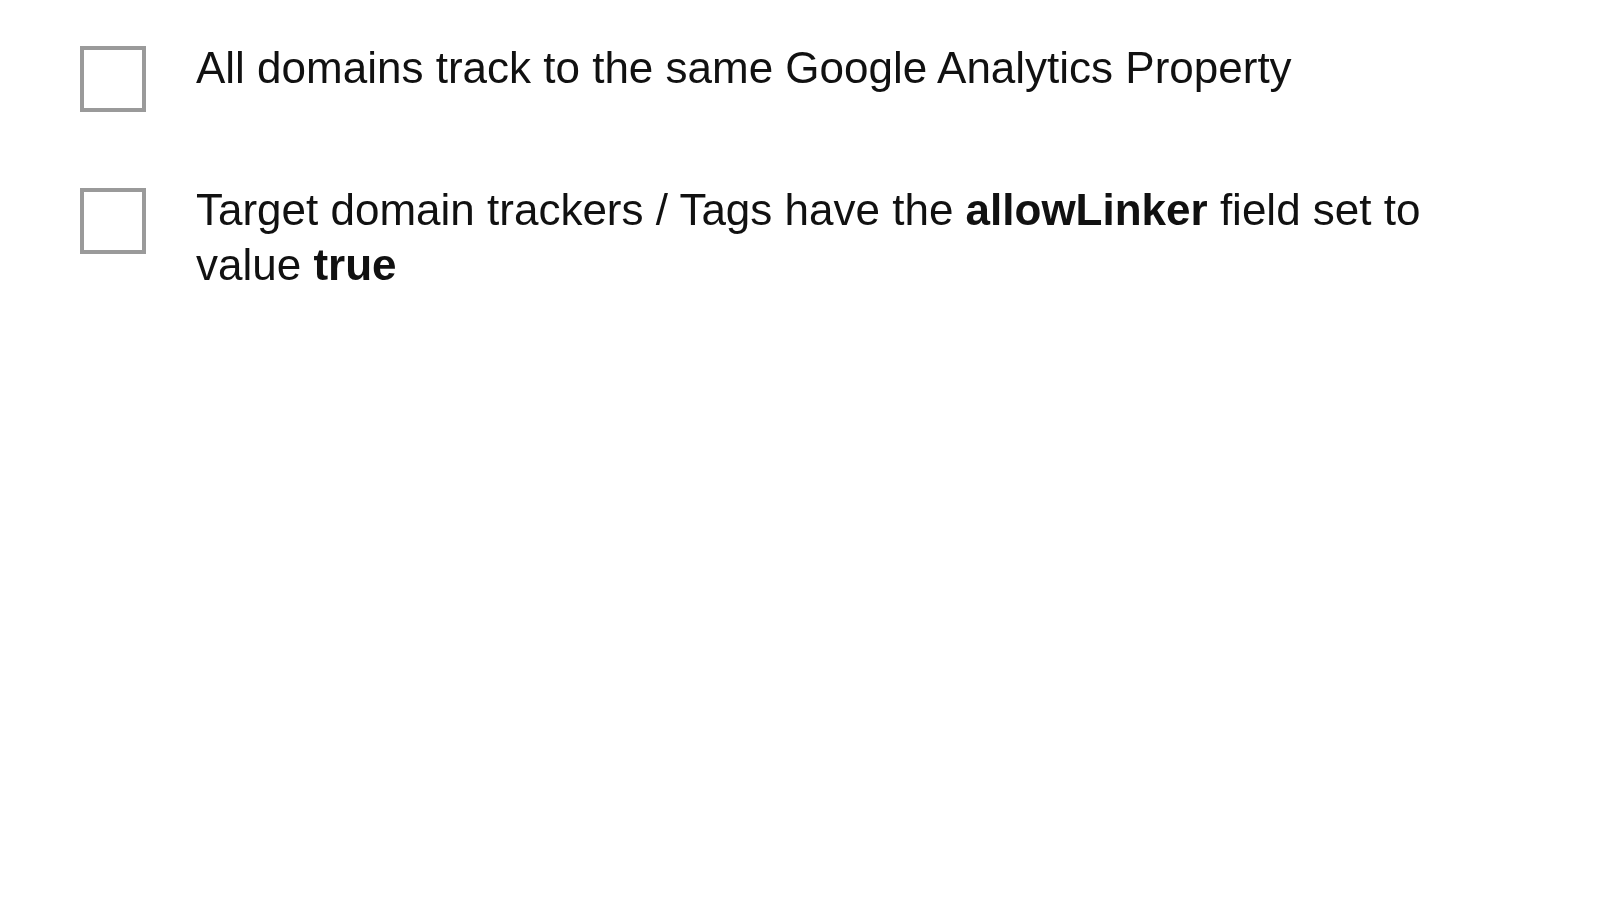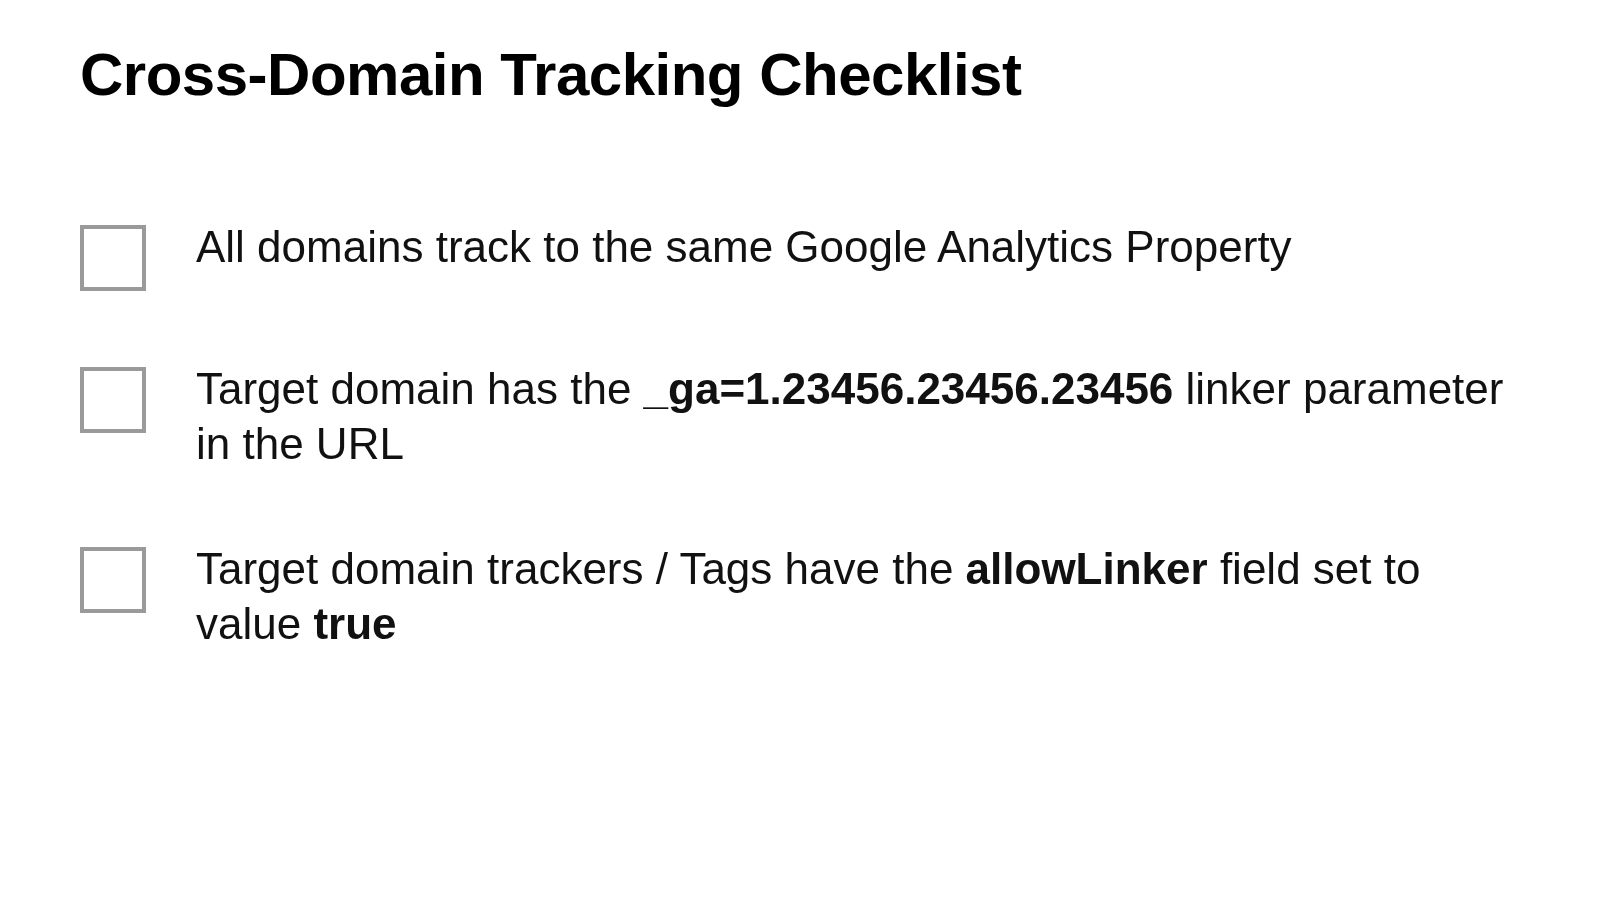--- a/index.html
+++ b/index.html
@@ -45,38 +45,31 @@
     line-height: 1.25;
     font-weight: 400;
     color: #111;
   }
   .label b { font-weight: 700; }
 </style>
 </head>
 <body>
 
 <div class="page">
-  <h1 class="title">Cross-Domain Tracking Checklist</h1>
 
   <div class="list">
 
     <div class="item">
       <div class="checkbox"></div>
       <div class="label">
         <span>All domains track to the same Google Analytics Property</span><b></b><span></span><b></b><span></span>
       </div>
     </div>
 
 
-    <div class="item">
-      <div class="checkbox"></div>
-      <div class="label">
-        <span>Target domain has the </span><b>_ga=1.23456.23456.23456</b><span> linker parameter in the URL</span><b></b><span></span>
-      </div>
-    </div>
 
     <div class="item">
       <div class="checkbox"></div>
       <div class="label">
         <span>Target domain trackers / Tags have the </span><b>allowLinker</b><span> field set to value </span><b>true</b><span></span>
       </div>
     </div>
 
   </div>
 </div>

